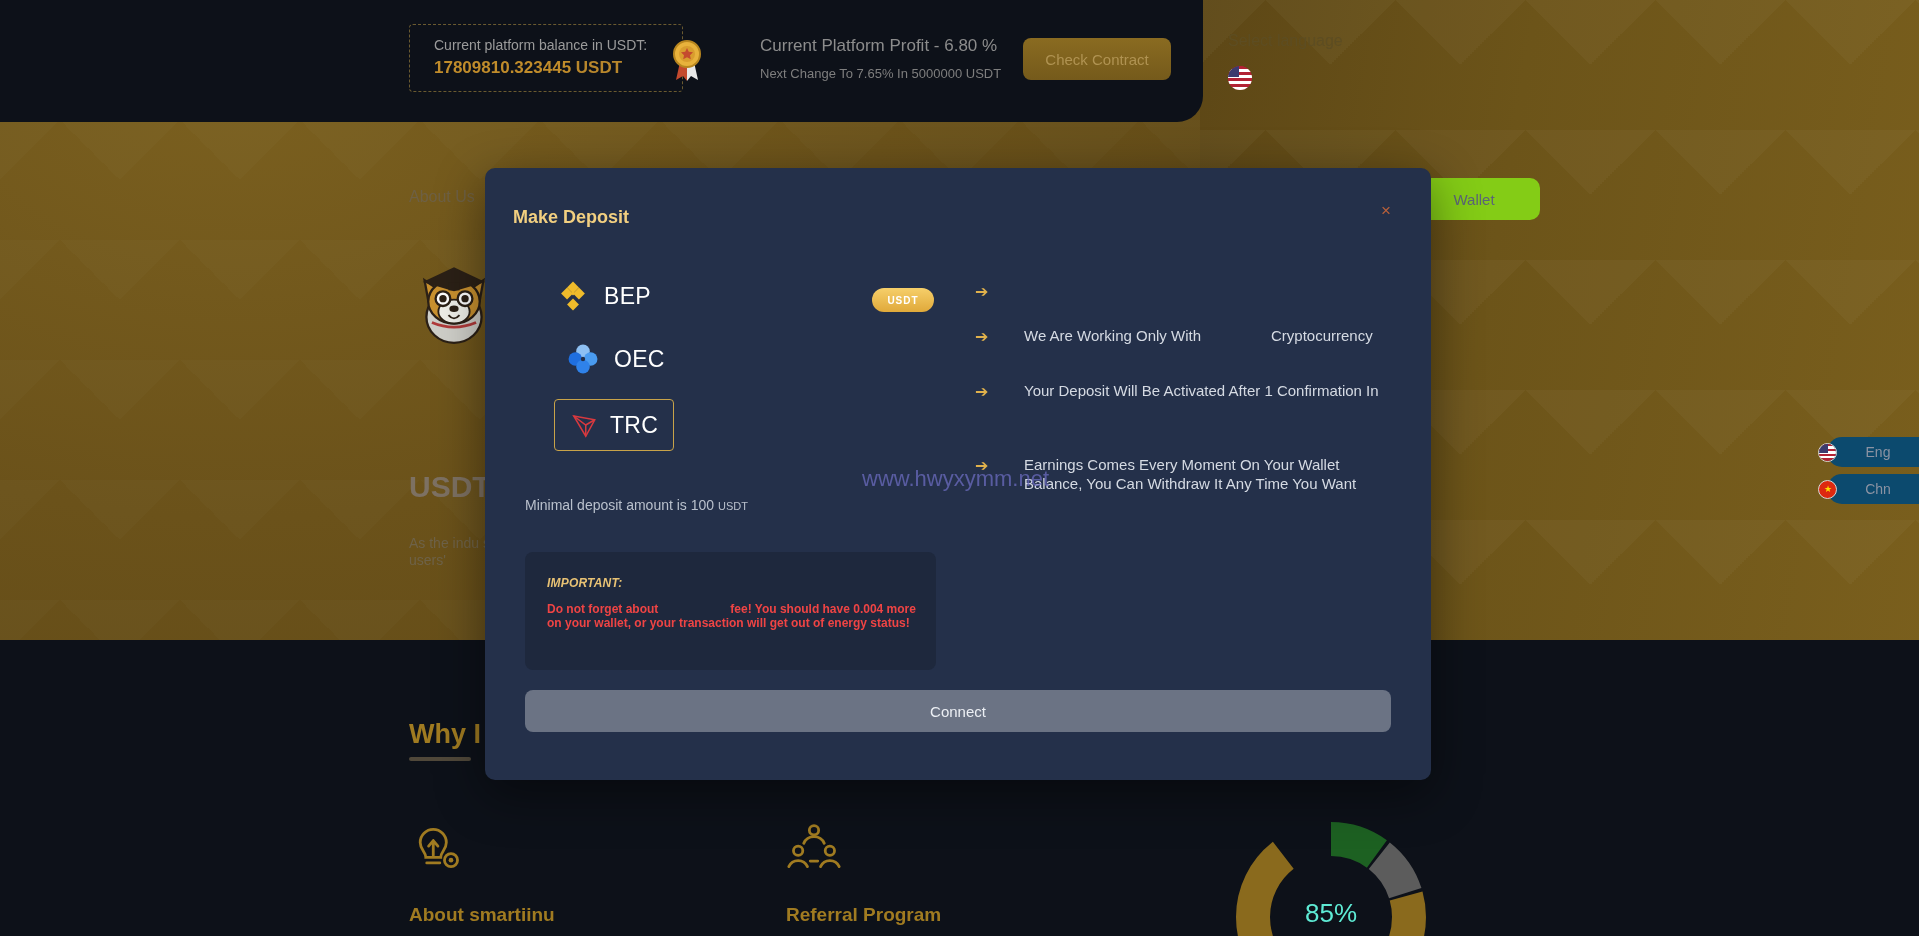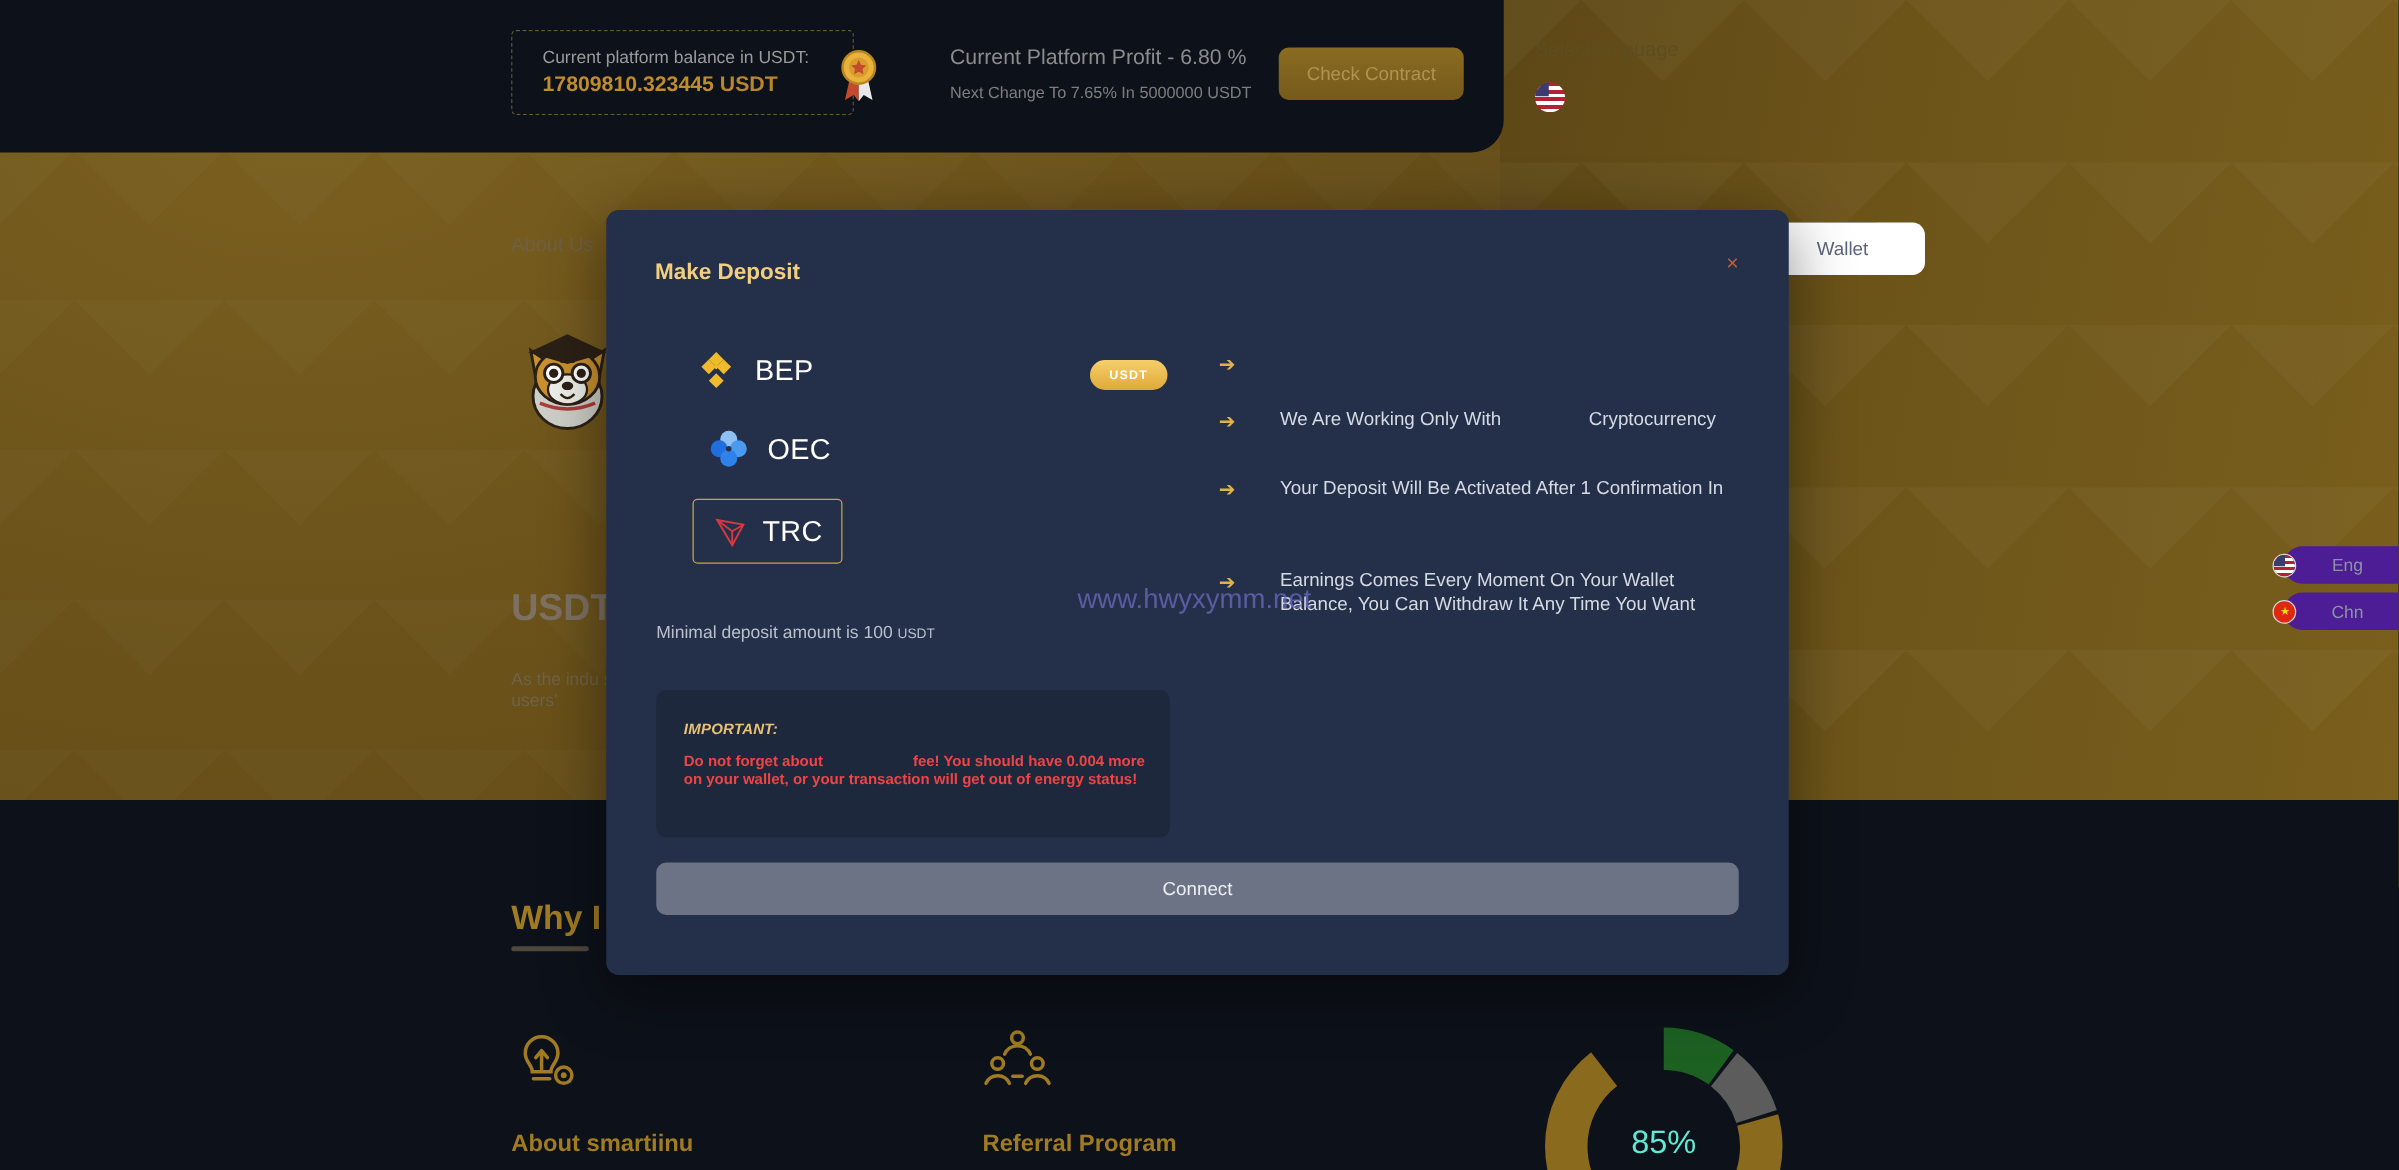--- a/index.html
+++ b/index.html
@@ -100,21 +100,21 @@
     font-size: 16px; color: #6e6044; z-index: 3;
   }
   .nav-dark-pill {
     position:absolute; left: 1380px; top: 178px;
     width: 130px; height: 40px; border-radius: 10px;
     background:#222b3a; z-index:3;
   }
   .wallet-pill {
     position:absolute; left: 1408px; top: 178px;
     width: 132px; height: 42px; border-radius: 10px;
-    background:#ffffff; z-index:3;
+    background:#84cc16; z-index:3;
     display:flex; align-items:center; justify-content:center;
     color:#5b6478; font-size:15px; cursor:pointer;
   }
 
   
   .dog { position:absolute; left:408px; top:260px; width:92px; height:92px; z-index:2; }
 
   
   .headline {
     position:absolute; left:409px; top:470px;
@@ -146,21 +146,21 @@
 
   .donut-wrap { position:absolute; left:1226px; top:812px; width:210px; height:210px; z-index:3; }
   .donut-pct {
     position:absolute; left:0; top:86px; width:210px; text-align:center;
     font-size: 26px; color:#5eead4; font-weight:400;
   }
 
   
   .lang-toggle {
     position:absolute; right:0; width: 92px; height: 30px;
-    background:#4c1d95; border-top-left-radius:16px; border-bottom-left-radius:16px;
+    background:#0c4a6e; border-top-left-radius:16px; border-bottom-left-radius:16px;
     display:flex; align-items:center; z-index: 6; cursor:pointer;
   }
   .lang-toggle.eng { top: 437px; }
   .lang-toggle.chn { top: 474px; }
   .lang-toggle .lt-flag {
     width:19px; height:19px; border-radius:50%; margin-left:-9px; overflow:hidden; position:relative;
     border:1px solid #d8d8d8;
   }
   .lt-flag.us .stripes{position:absolute;inset:0;background:repeating-linear-gradient(180deg,#b22234 0 2.4px,#fff 2.4px 4.8px);}
   .lt-flag.us .canton{position:absolute;left:0;top:0;width:9px;height:9px;background:#3c3b6e;}
@@ -182,21 +182,21 @@
   .modal-overlay{ position:absolute; inset:0; z-index:8; background:transparent; }
   .modal {
     position:absolute; left:485px; top:168px;
     width: 946px; height: 612px;
     background:#24304a;
     border-radius: 10px;
     z-index: 10;
     box-shadow: 0 14px 50px rgba(0,0,0,.45);
   }
   .modal-title{
-    position:absolute; left:39px; top:39px;
+    position:absolute; left:28px; top:39px;
     font-size:18px; font-weight:700; color:#f2cf80;
   }
   .modal-close{
     position:absolute; right:40px; top:34px;
     font-size:17px; color:#b9603a; cursor:pointer; line-height:1;
     background:none; border:none; font-family:"Liberation Sans",sans-serif;
   }
   .chain-row{
     position:absolute; display:flex; align-items:center; cursor:pointer;
   }

